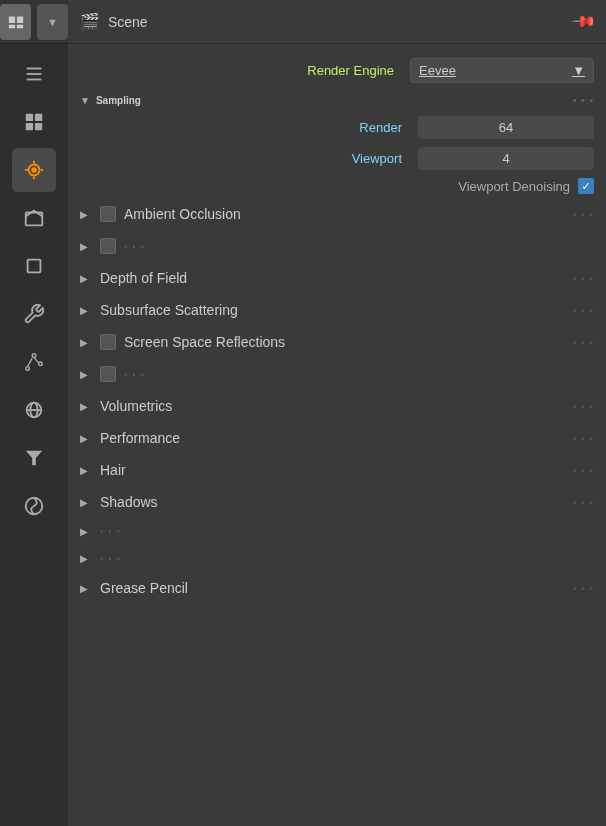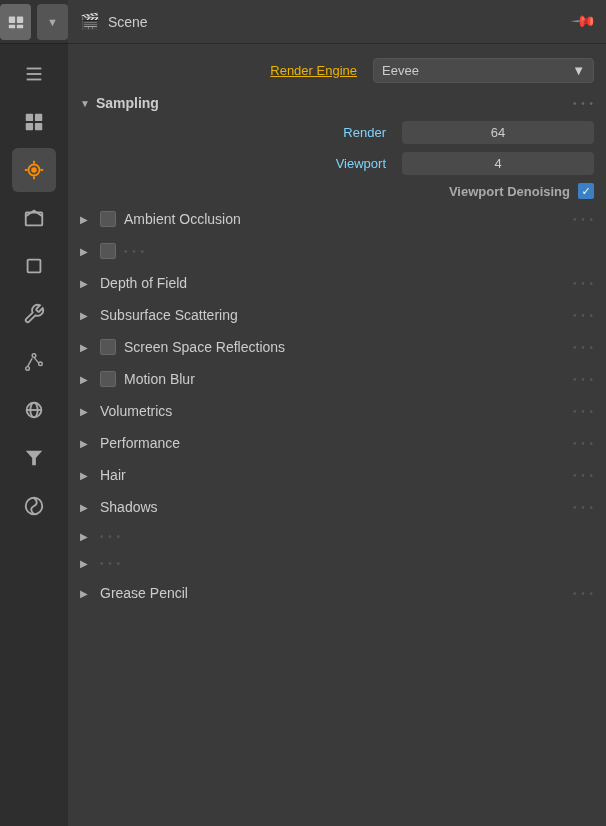--- a/index.html
+++ b/index.html
@@ -133,56 +133,56 @@
     
     .render-engine-row {
       display: flex;
       align-items: center;
       padding: 6px 12px;
       gap: 8px;
     }
 
     .render-engine-label {
       margin-left: auto;
-      color: #eab308;
+      color: #bef264;
       font-size: 13px;
       padding-right: 8px;
-      text-decoration: underline;
     }
 
     .render-engine-select {
-      width: 221px;
+      width: 184px;
       background: #4a4a4a;
       border: 1px solid #555;
       border-radius: 4px;
       color: #ccc;
       padding: 4px 8px;
       font-size: 13px;
       cursor: pointer;
       display: flex;
       align-items: center;
       justify-content: space-between;
+      text-decoration: underline;
     }
 
     
     .section-header {
       display: flex;
       align-items: center;
       padding: 6px 12px;
       gap: 6px;
       cursor: pointer;
     }
 
     .section-arrow {
       color: #aaa;
       font-size: 10px;
     }
 
     .section-title {
-      font-size: 14px;
+      font-size: 10px;
       color: #cccccc;
       font-weight: 600;
     }
 
     .section-dots {
       margin-left: auto;
       color: #666;
       font-size: 10px;
       letter-spacing: 1px;
     }
@@ -197,41 +197,40 @@
 
     .form-label {
       color: #7dd3fc;
       font-size: 13px;
       flex: 1;
       text-align: right;
       padding-right: 8px;
     }
 
     .form-value {
-      width: 192px;
+      width: 176px;
       background: #4a4a4a;
       border-radius: 4px;
       padding: 4px 8px;
       font-size: 13px;
       color: #ccc;
       text-align: center;
     }
 
     .checkbox-row {
       display: flex;
       align-items: center;
       justify-content: flex-end;
       padding: 4px 12px 4px 40px;
       gap: 8px;
     }
 
     .checkbox-label {
       color: #aaa;
       font-size: 13px;
-      font-weight: bold;
     }
 
     .checkbox-box {
       width: 16px;
       height: 16px;
       background: #3b7fc4;
       border-radius: 2px;
       display: flex;
       align-items: center;
       justify-content: center;
@@ -456,21 +455,20 @@
         </div>
         <div class="feature-row">
           <span class="feature-arrow">▶</span>
           <div class="feature-checkbox"></div>
           <span class="feature-label">Screen Space Reflections</span>
           <span class="feature-dots">• • •</span>
         </div>
         <div class="feature-row">
           <span class="feature-arrow">▶</span>
           <div class="feature-checkbox"></div>
-          <span class="feature-label">Motion Blur</span>
           <span class="feature-dots">• • •</span>
         </div>
         <div class="feature-row">
           <span class="feature-arrow">▶</span>
           <span class="feature-label">Volumetrics</span>
           <span class="feature-dots">• • •</span>
         </div>
         <div class="feature-row">
           <span class="feature-arrow">▶</span>
           <span class="feature-label">Performance</span>

